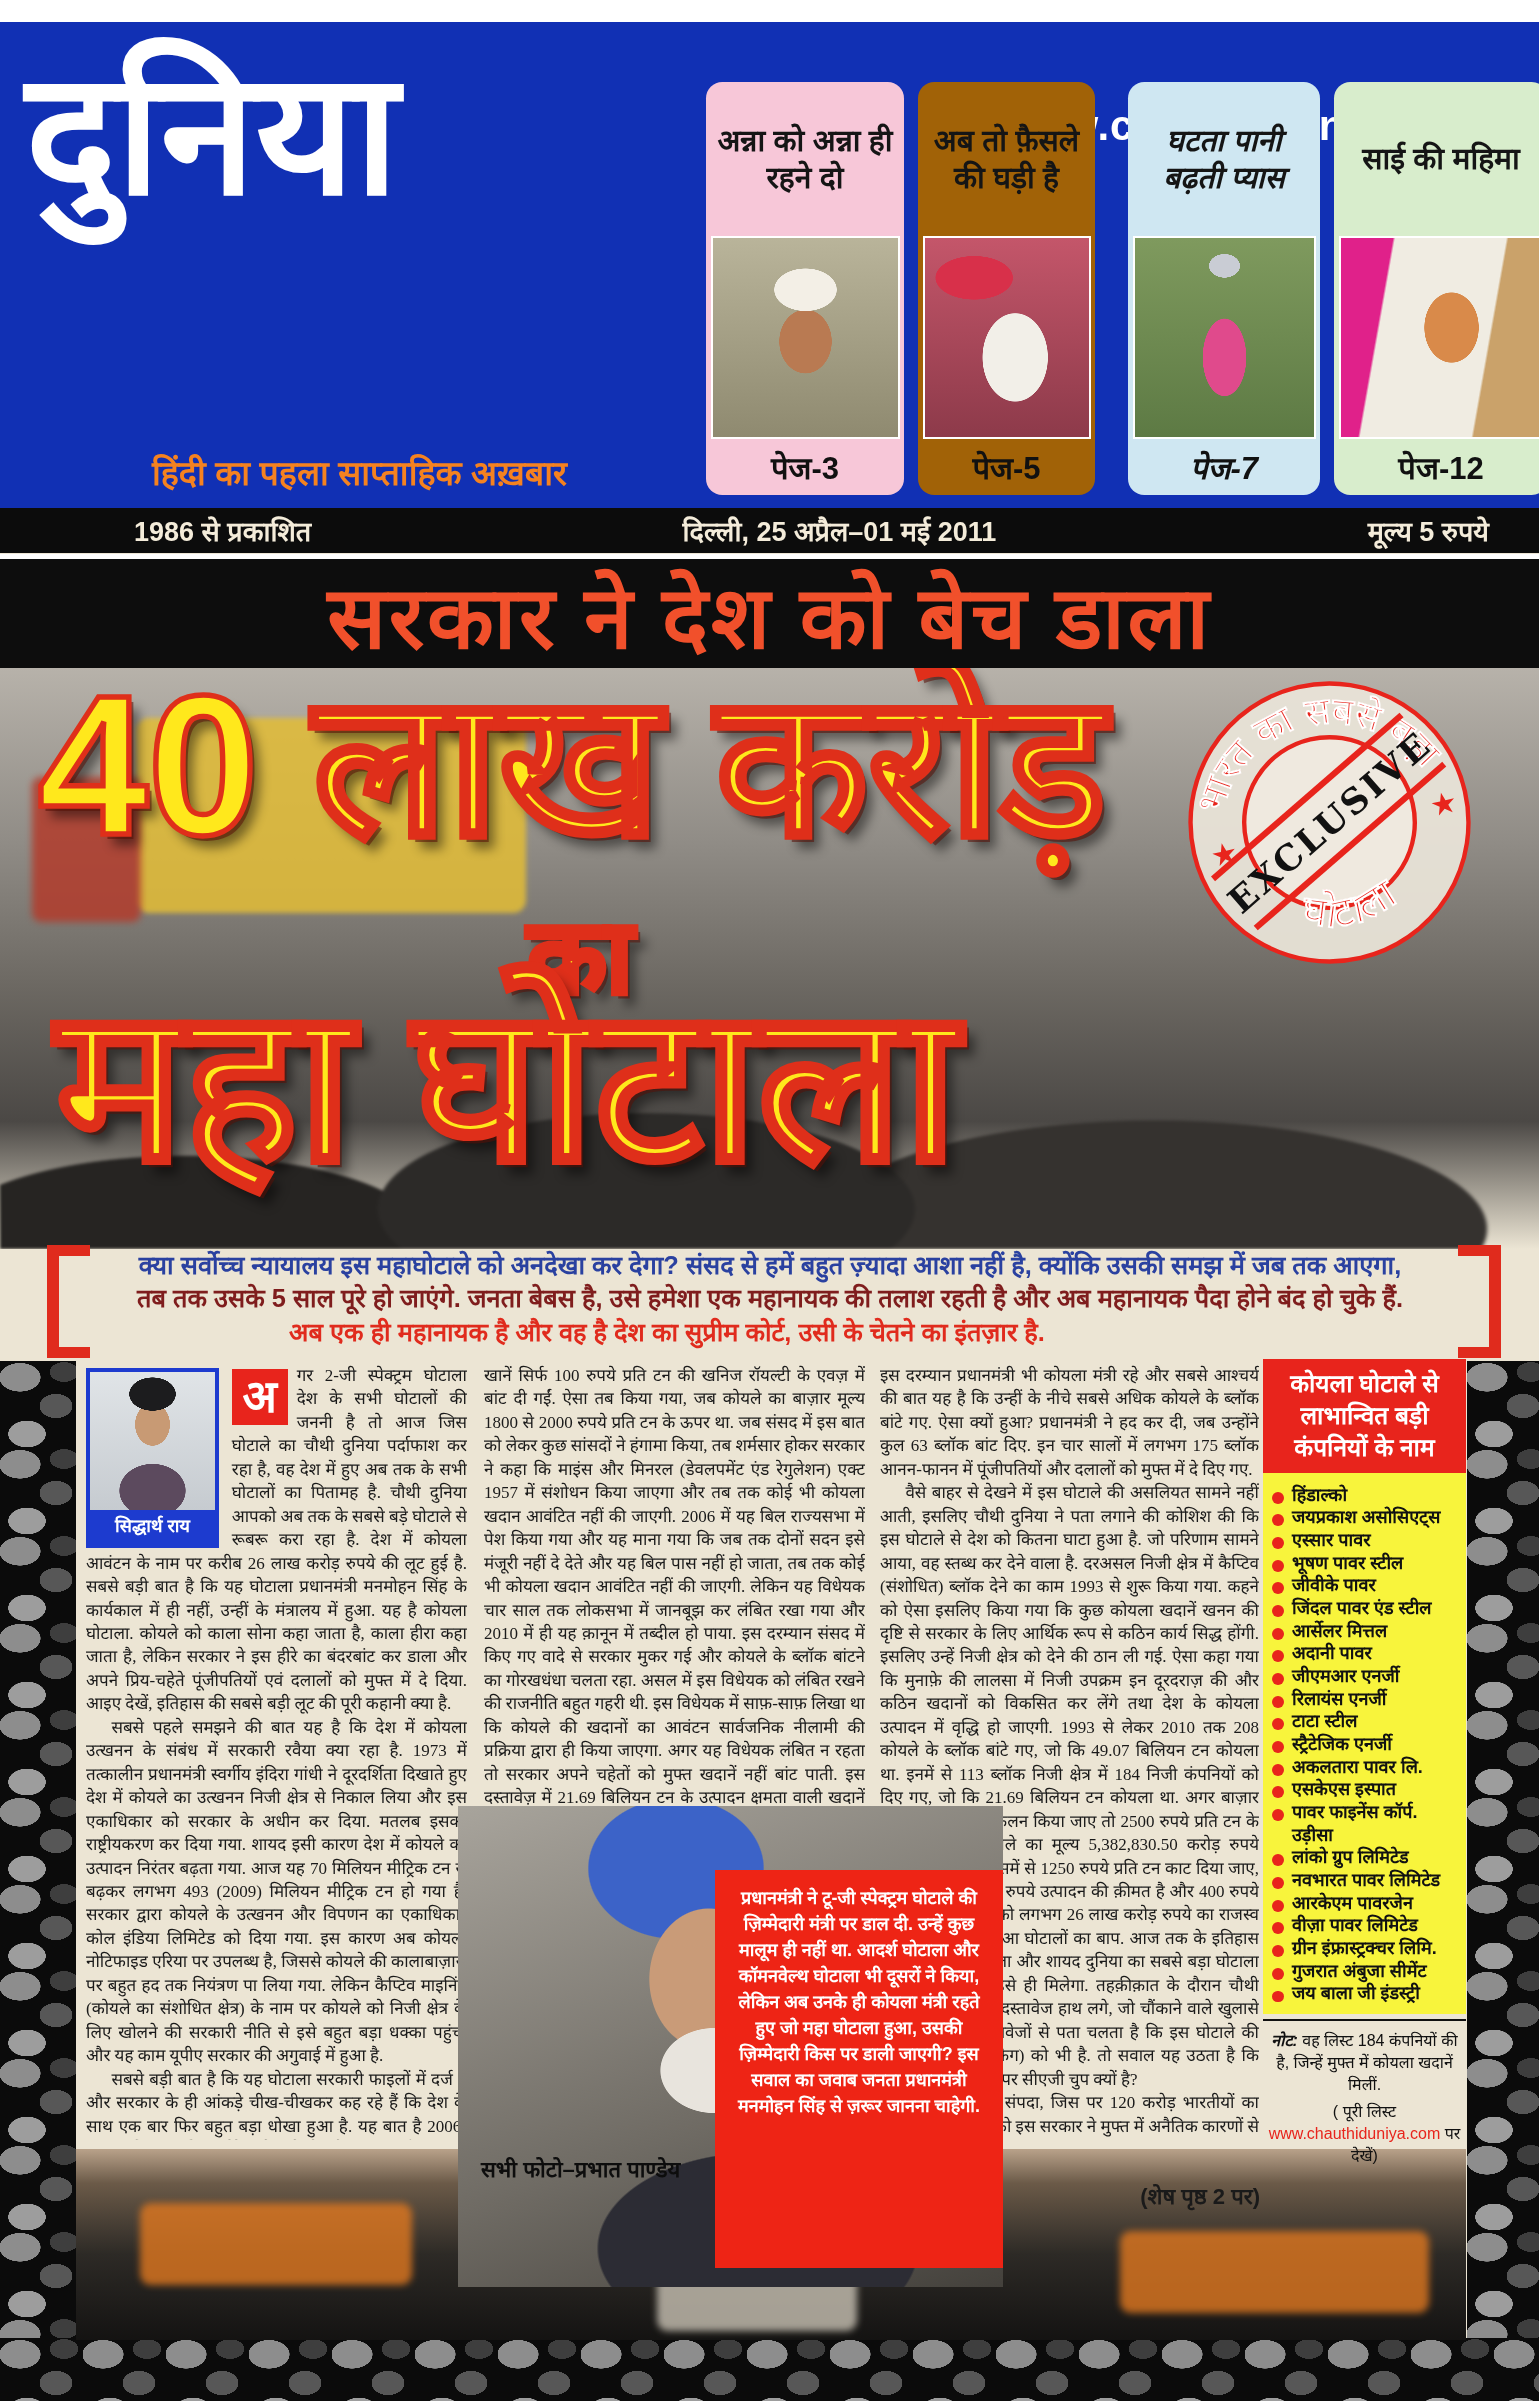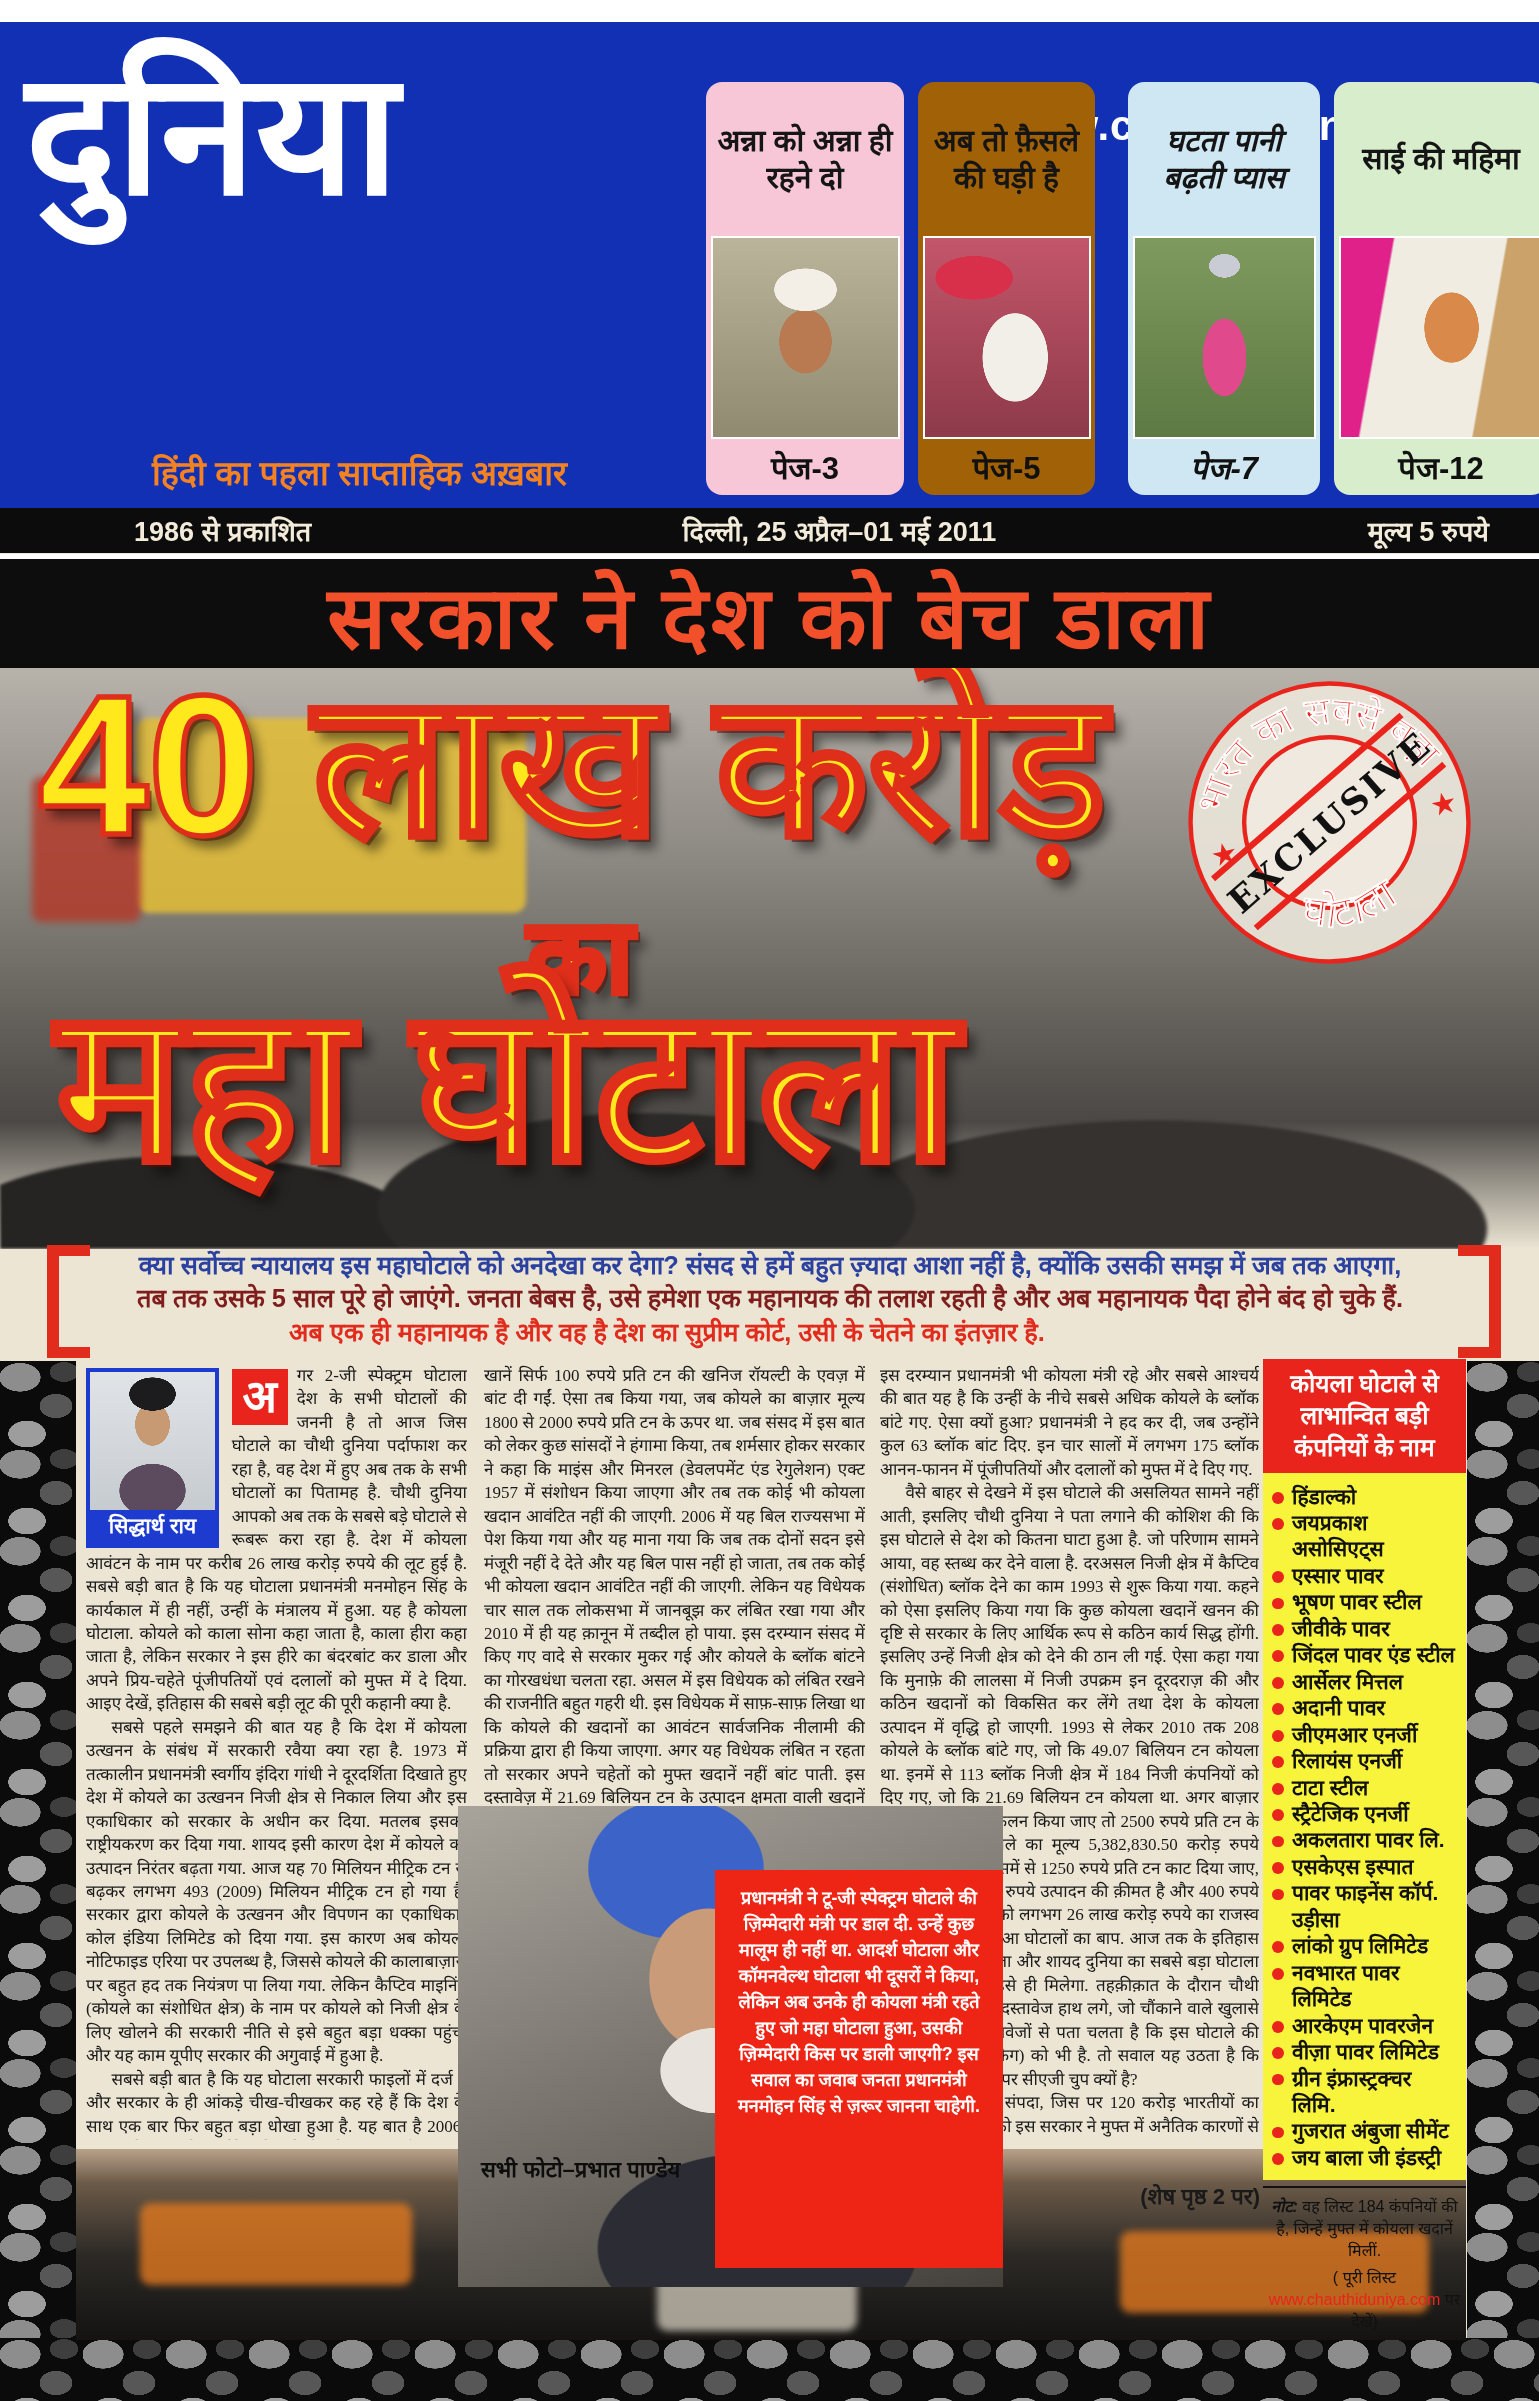--- a/index.html
+++ b/index.html
@@ -84,21 +84,21 @@
   .col1{left:86px;top:1364px;width:381px;height:776px;}
   .col2{left:484px;top:1364px;width:381px;height:495px;}
   .col3{left:880px;top:1364px;width:379px;height:817px;}
   .author-box{float:left;width:125px;height:172px;border:4.5px solid #1d3bcf;background:#fff;margin:3.6px 12.7px 3.6px 0;position:relative;}
   .author-photo{position:absolute;left:0;top:0;right:0;bottom:34px;
       background:radial-gradient(ellipse 33px 23.6px at 50% 16%,#1c1c1e 0 70%,transparent 71%),
                  radial-gradient(ellipse 27px 33px at 50% 38%,#c89a74 0 64%,transparent 65%),
                  radial-gradient(ellipse 47px 38px at 50% 86%,#5c4a5e 0 70%,transparent 71%),
                  linear-gradient(#e0e4e7,#c6cbd0);}
   .author-name{position:absolute;left:0;right:0;bottom:0;height:34px;background:#1d3bcf;color:#fff;
-      display:flex;align-items:center;justify-content:center;font-size:21px;font-weight:bold;
+      display:flex;align-items:center;justify-content:center;font-size:18px;font-weight:bold;
       font-family:"Liberation Sans","DejaVu Sans",sans-serif;}
   .dropcap{float:left;width:56px;height:56px;background:#e8241c;color:#fff;font-size:45px;font-weight:bold;
       display:flex;align-items:center;justify-content:center;margin:5.4px 9px 1.8px 0;
       font-family:"Liberation Sans","DejaVu Sans",sans-serif;}
   .continued{left:1044px;top:2180px;width:216px;font-size:22px;font-weight:bold;text-align:right;z-index:4;}
 
   
   .strip{left:76px;top:2149px;width:1390px;height:191px;z-index:1;overflow:hidden;
       background:linear-gradient(180deg,#b9a28a 0%,#6b5a48 18%,#2d2a26 55%,#141312 100%);}
   .excavator{position:absolute;width:272px;height:82px;background:#e07820;border-radius:11px;filter:blur(3.6px);opacity:.8;}
@@ -113,21 +113,21 @@
   .credit{left:481px;top:2153px;font-size:22px;font-weight:bold;color:#0d0d0d;z-index:4;white-space:nowrap;}
   .pullquote{left:715px;top:1870px;width:288px;height:398px;background:#ee2415;color:#ffffff;z-index:5;
       padding:14.5px 12.7px;box-sizing:border-box;font-size:18px;font-weight:bold;line-height:1.45;
       text-align:center;overflow:hidden;}
 
   
   .sidebar{left:1263px;top:1359px;width:203px;z-index:2;}
   .sb-head{background:#e8241c;color:#fff;font-size:24.5px;font-weight:bold;text-align:center;
            padding:9px 5.4px;line-height:1.3;}
   .sb-list{background:#f8f43c;margin:0;padding:11px 5.4px 9px 9px;list-style:none;}
-  .sb-list li{display:flex;gap:8.2px;font-size:21px;font-weight:bold;line-height:1.26;color:#111;}
+  .sb-list li{display:flex;gap:8.2px;font-size:18px;font-weight:bold;line-height:1.26;color:#111;}
   .bullet{width:11.8px;height:11.8px;border-radius:50%;background:#e8241c;margin-top:8.2px;flex-shrink:0;}
   .sb-note{padding:7.3px 1.8px 0;margin-top:5.4px;border-top:2.7px solid #111;font-size:16px;text-align:center;color:#111;}
   .sb-note .nlabel{font-weight:bold;font-style:italic;}
   .sb-note2{padding:5.4px 1.8px 0;font-size:16px;text-align:center;color:#111;}
   .sb-note2 .url{color:#e8241c;}
 
   .topstrip{left:0;top:0;width:1539px;height:22px;background:#ffffff;}
 </style>
 </head>
 <body>

